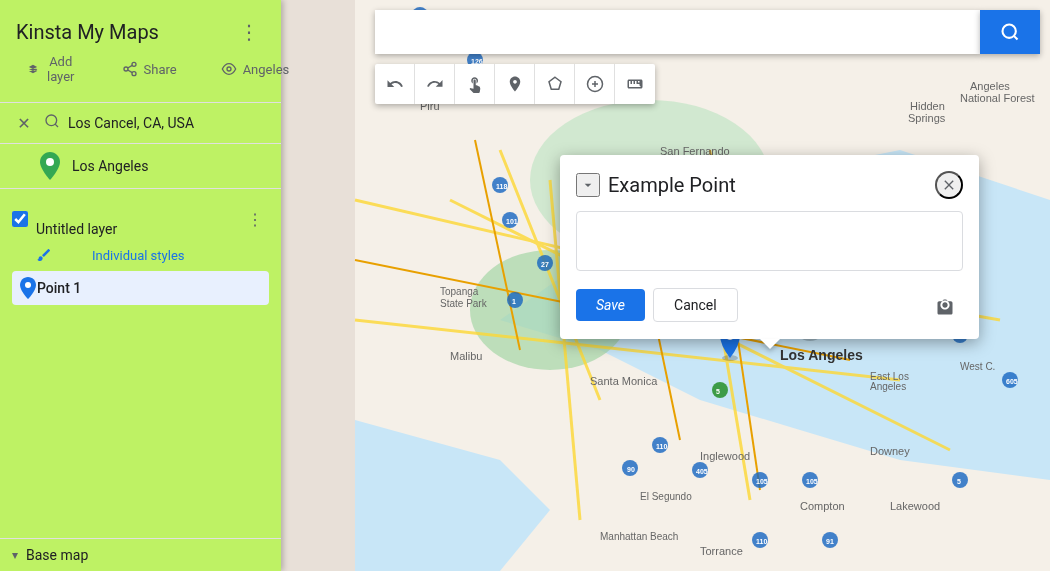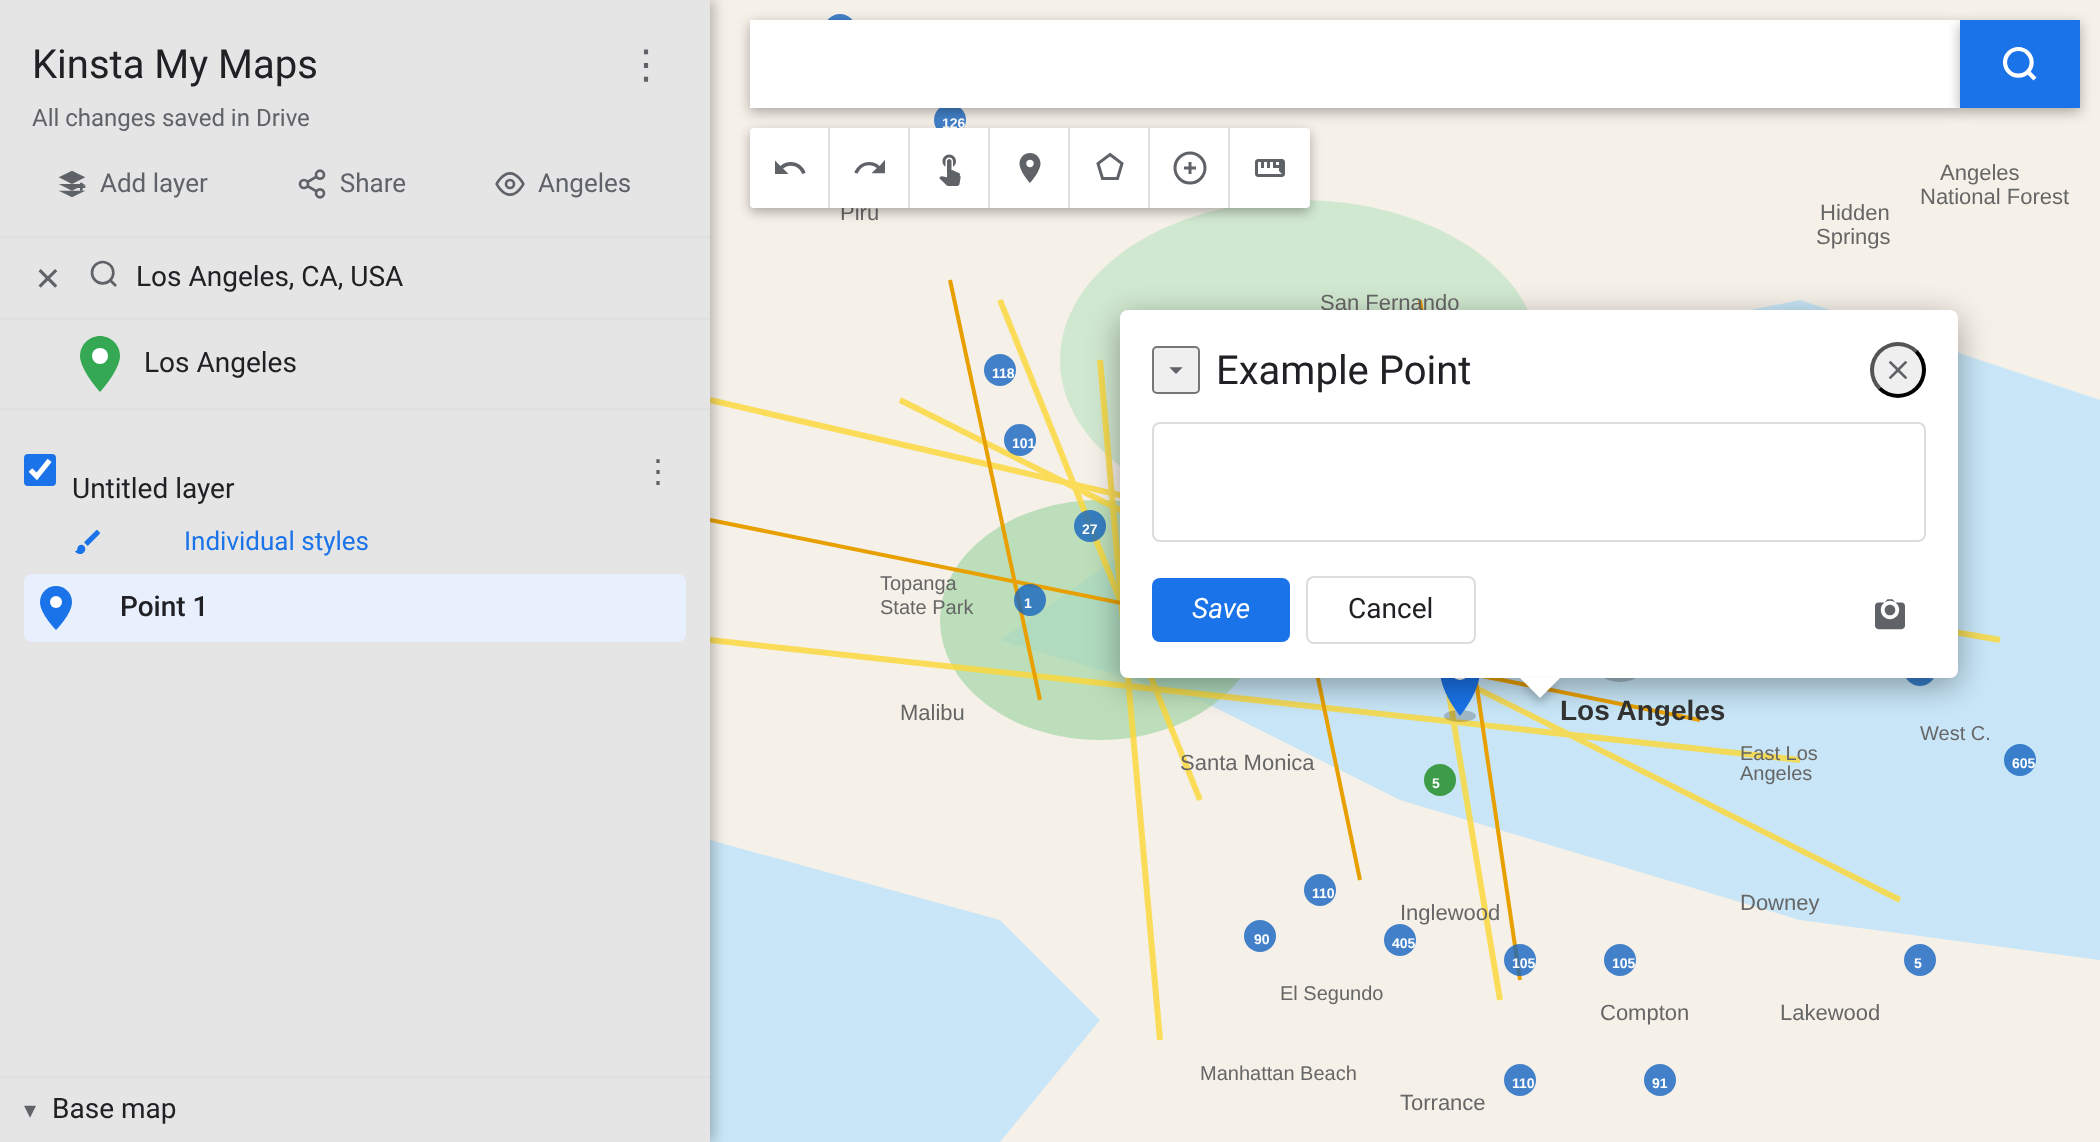--- a/index.html
+++ b/index.html
@@ -17,22 +17,22 @@
     #map-svg {
       position: absolute;
       top: 0; left: 0;
       width: 1050px; height: 571px;
     }
 
     
     #sidebar {
       position: absolute;
       top: 0; left: 0;
-      width: 355px; height: 571px;
-      background: #e5e5e5;
+      width: 281px; height: 571px;
+      background: #bef264;
       box-shadow: 2px 0 6px rgba(0,0,0,0.25);
       display: flex;
       flex-direction: column;
       z-index: 10;
     }
 
     #sidebar-header {
       padding: 16px 16px 0 16px;
       display: flex;
       align-items: center;
@@ -167,21 +167,21 @@
 
     #individual-styles-label {
       font-size: 13px;
       color: #1a73e8;
       margin-left: 32px;
     }
 
     #point1-row {
       display: flex;
       align-items: center;
-      gap: 24px;
+      gap: 1px;
       padding: 6px 8px;
       margin-top: 2px;
       background: #e8f0fe;
       border-radius: 4px;
       cursor: pointer;
     }
 
     #point1-label {
       font-size: 14px;
       color: #202124;
@@ -497,21 +497,20 @@
 </div>
 
 <div id="sidebar">
 
   <div id="sidebar-header">
     <span id="map-title">Kinsta My Maps</span>
     <div id="more-options-btn">
       <span>⋮</span>
     </div>
   </div>
-  <div id="save-status">All changes saved in Drive</div>
 
   <div id="sidebar-actions">
     <button class="action-btn">
       <svg width="16" height="16" viewBox="0 0 24 24" fill="#5f6368">
           <path d="M12 2L2 7l10 5 10-5-10-5zM2 17l10 5 10-5M2 12l10 5 10-5"></path>
           <path d="M19 11v6M22 14h-6" stroke="#5f6368" stroke-width="2"></path>
         </svg>
       <span>Add layer</span>
     </button>
     <button class="action-btn">
@@ -536,21 +535,21 @@
   <div id="search-section">
     <div id="search-close-btn">
       <span>✕</span>
     </div>
     <span id="search-icon-label">
       <svg width="16" height="16" viewBox="0 0 24 24" fill="none" stroke="#5f6368" stroke-width="2">
           <circle cx="11" cy="11" r="8"></circle>
           <line x1="21" y1="21" x2="16.65" y2="16.65"></line>
         </svg>
     </span>
-    <span id="search-text">Los Angeles, CA, USA</span>
+    <span id="search-text">Los Cancel, CA, USA</span>
   </div>
 
   <div id="location-item">
     <svg width="20" height="28" viewBox="0 0 20 28">
       <path d="M10 0 C4.5 0 0 4.5 0 10 C0 17 10 28 10 28 C10 28 20 17 20 10 C20 4.5 15.5 0 10 0Z" fill="#34a853"></path>
       <circle cx="10" cy="10" r="4" fill="#fff"></circle>
     </svg>
     <span id="location-name">Los Angeles</span>
   </div>
 

